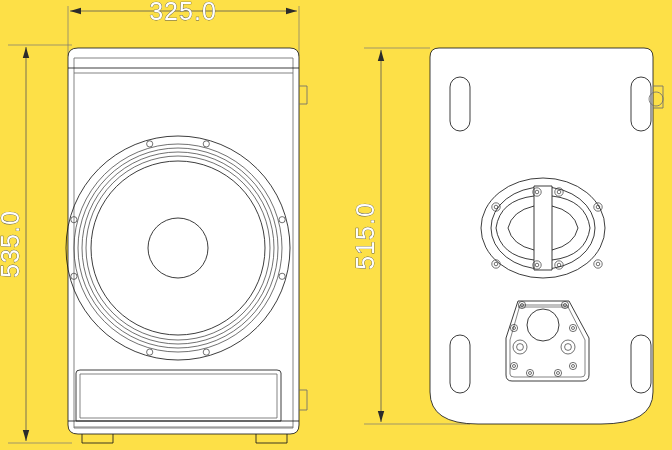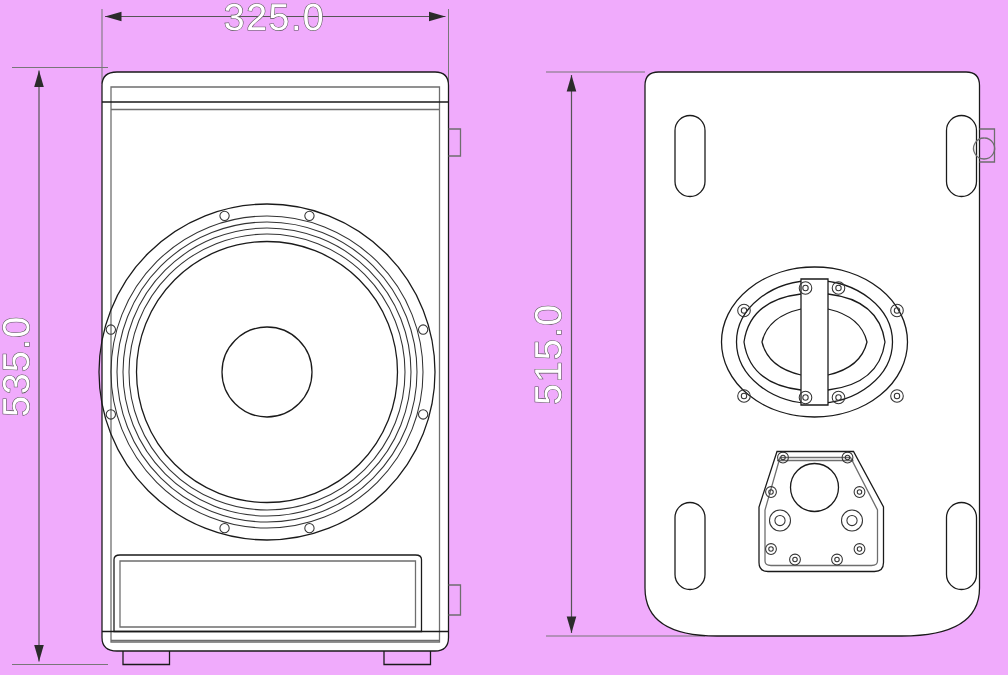--- a/index.html
+++ b/index.html
@@ -11,21 +11,21 @@
   body {
     width: 672px;
     height: 450px;
     overflow: hidden;
     font-family: "Liberation Sans", sans-serif;
   }
   #drawing-root {
     position: relative;
     width: 672px;
     height: 450px;
-    background: #f0abfc;
+    background: #fde047;
   }
   svg#cad {
     display: block;
     width: 672px;
     height: 450px;
   }
   .ln {
     fill: none;
     stroke: #1a1a1a;
     stroke-width: 0.85;

